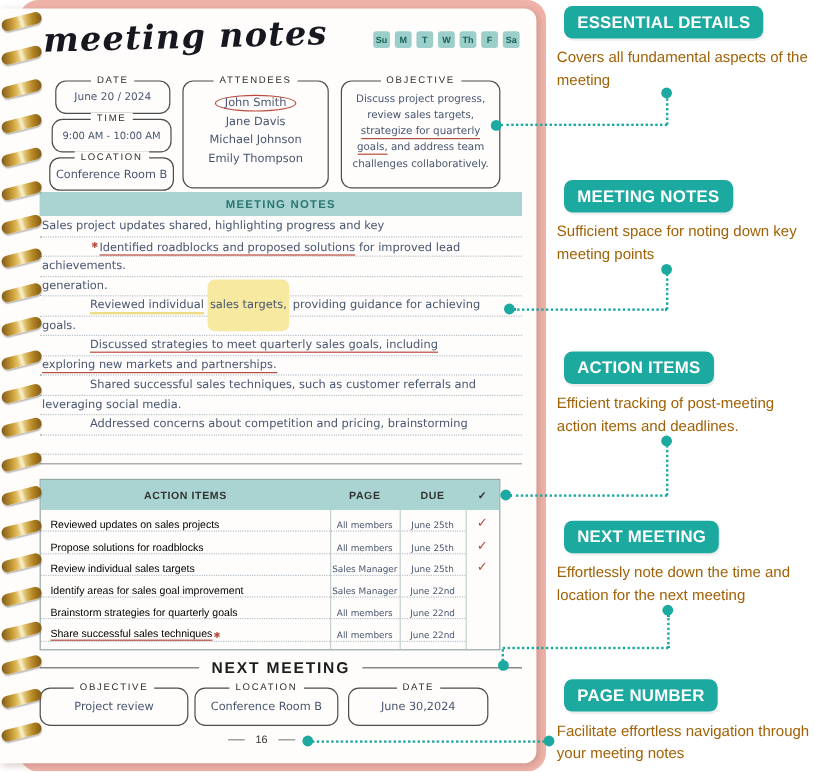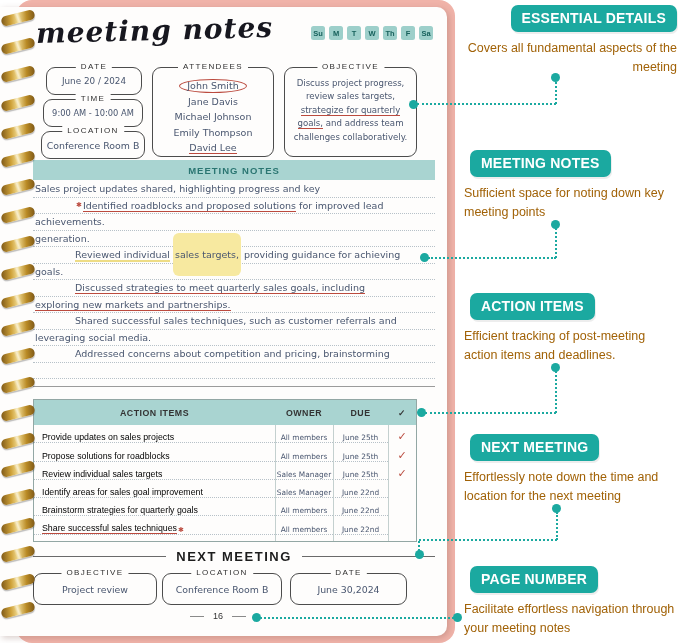--- a/index.html
+++ b/index.html
@@ -130,21 +130,20 @@
     <span class="pvalue hand" style="font-size:9.4px;">Conference Room B</span>
   </div>
 
   <div class="pbox" style="left:152px;top:67px;width:120px;height:88px;">
     <span class="plabel">ATTENDEES</span>
     <div class="att-list hand">
         <div><span class="mark-circle">John Smith</span></div>
         <div><span>Jane Davis</span></div>
         <div><span>Michael Johnson</span></div>
         <div><span>Emily Thompson</span></div>
-        <div><span class="mark-underline">David Lee</span></div>
       </div>
   </div>
 
   <div class="pbox" style="left:284px;top:67px;width:131px;height:88px;">
     <span class="plabel">OBJECTIVE</span>
     <div class="obj-text hand">
         <div><span>Discuss project progress, review sales targets, </span><span class="redline">strategize for quarterly goals,</span><span> and address team challenges collaboratively.</span></div>
       </div>
   </div>
 
@@ -161,31 +160,31 @@
       <div class="nline ind"><span>Shared successful sales techniques, such as customer referrals and</span></div>
       <div class="nline"><span>leveraging social media.</span></div>
       <div class="nline ind"><span>Addressed concerns about competition and pricing, brainstorming</span></div>
       <div class="nline"><span></span></div>
     </div>
   <div class="divider"></div>
 
   <div class="tbl">
     <div class="thead">
       <div class="th c1">ACTION ITEMS</div>
-      <div class="th c2">OWNER</div>
+      <div class="th c2">PAGE</div>
       <div class="th c3">DUE</div>
       <div class="th c4">✓</div>
     </div>
     <div class="tbody" id="tbody">
       <div class="vsep" style="left:241px;"></div>
       <div class="vsep" style="left:299px;"></div>
       <div class="vsep" style="left:354px;"></div>
     <div class="trow">
           <div class="td item c1">
-            <span>Provide updates on sales projects</span>
+            <span>Reviewed updates on sales projects</span>
           </div>
           <div class="td small c2 hand">All members</div>
           <div class="td small c3 hand">June 25th</div>
           <div class="td chk c4">✓</div>
         </div>
         <div class="trow">
           <div class="td item c1">
             <span>Propose solutions for roadblocks</span>
           </div>
           <div class="td small c2 hand">All members</div>
@@ -270,21 +269,21 @@
   <div class="dot" style="left:415px;top:550px;"></div>
   <div class="dv" style="left:418px;top:541px;height:10px;"></div>
   <div class="dh" style="left:419px;top:539px;width:138px;"></div>
   <div class="dv" style="left:556px;top:512px;height:28px;"></div>
   <div class="dot" style="left:552px;top:504px;"></div>
 
   <div class="dot" style="left:252px;top:613px;"></div>
   <div class="dh" style="left:260px;top:617px;width:194px;"></div>
   <div class="dot" style="left:453px;top:613px;"></div>
 
-  <div class="callout" style="top:5px;text-align:right;">
+  <div class="callout" style="top:5px;">
     <span class="badge">ESSENTIAL DETAILS</span>
     <div class="desc">Covers all fundamental aspects of the meeting</div>
   </div>
   <div class="callout" style="top:150px;">
     <span class="badge">MEETING NOTES</span>
     <div class="desc">Sufficient space for noting down key meeting points</div>
   </div>
   <div class="callout" style="top:293px;">
     <span class="badge">ACTION ITEMS</span>
     <div class="desc">Efficient tracking of post-meeting action items and deadlines.</div>

